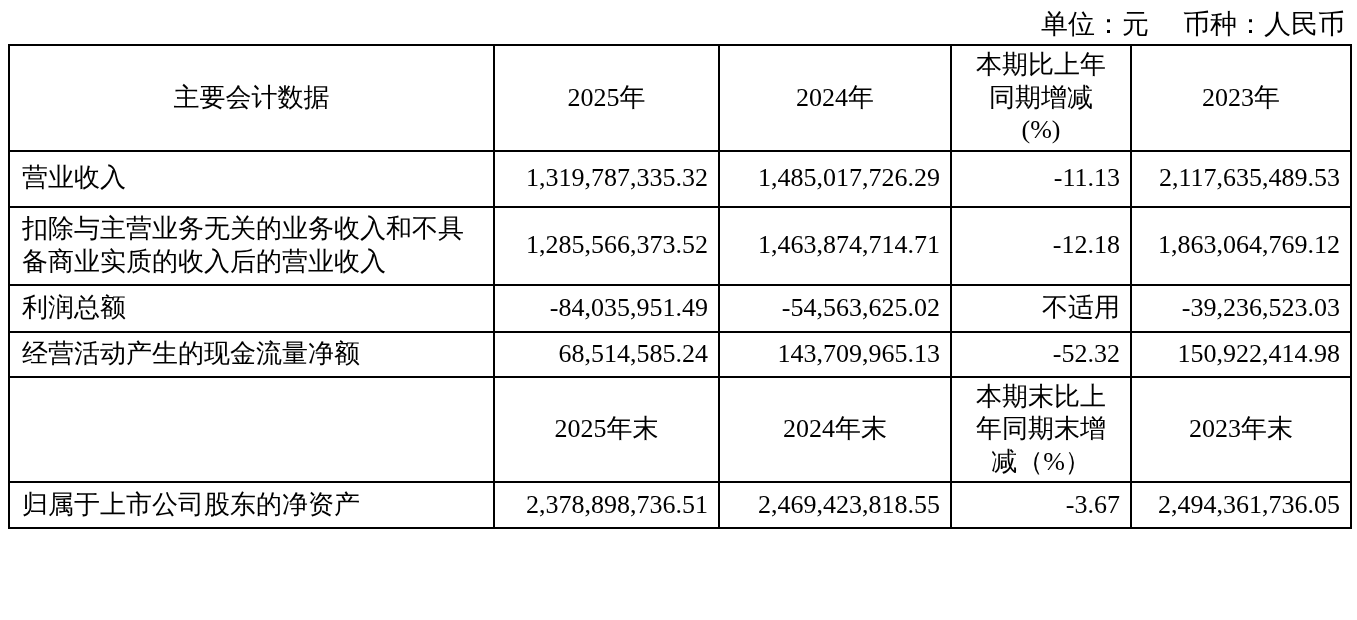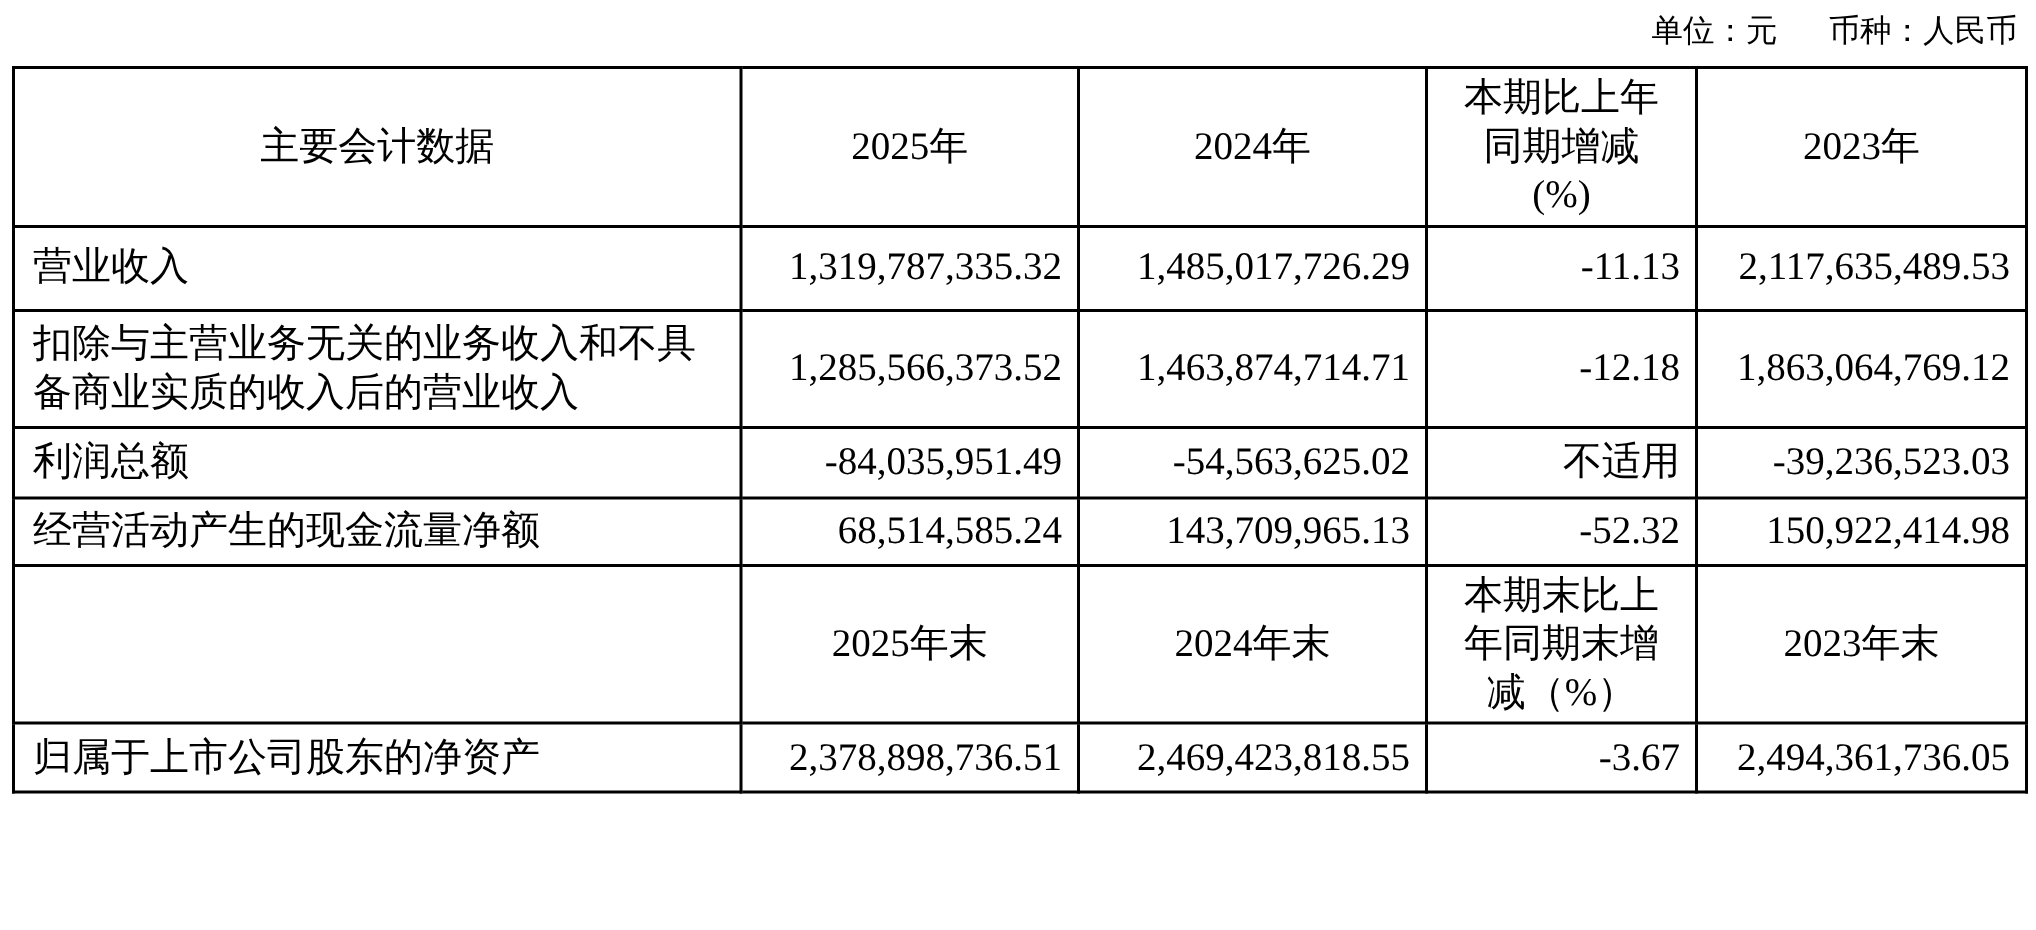--- a/index.html
+++ b/index.html
@@ -9,21 +9,21 @@
     width: 1357px;
     height: 620px;
     font-family: "Liberation Serif", "DejaVu Serif", serif;
     color: #000000;
     position: relative;
   }
   .unit-line {
     position: absolute;
     top: 6px;
     right: 12px;
-    font-size: 21px;
+    font-size: 27px;
     white-space: nowrap;
   }
   .unit-line .gap {
     display: inline-block;
     width: 34px;
   }
   table.fin-table {
     position: absolute;
     left: 8px;
     top: 44px;

